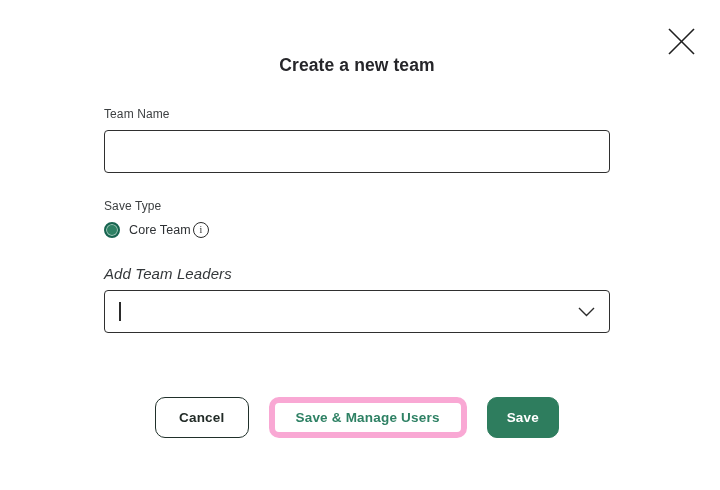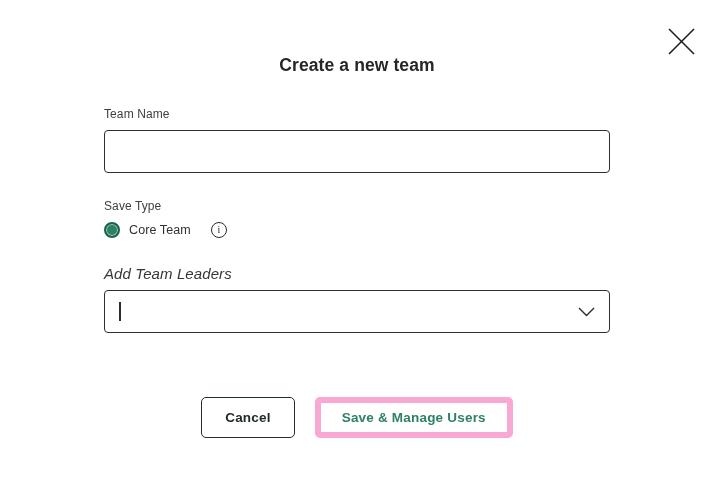--- a/index.html
+++ b/index.html
@@ -70,21 +70,20 @@
   }
   .input-team-name { top: 130px; }
 
   
   .radio-row {
     position: absolute;
     left: 104px;
     top: 222px;
     display: flex;
     align-items: center;
-    gap: 18px;
   }
   .radio-option {
     display: flex;
     align-items: center;
     gap: 9px;
     cursor: pointer;
   }
   .radio-circle {
     width: 16px;
     height: 16px;
@@ -154,21 +153,21 @@
     top: 397px;
     left: 0;
     width: 714px;
     display: flex;
     justify-content: center;
     align-items: center;
     gap: 20px;
   }
   .btn {
     height: 41px;
-    border-radius: 5px;
+    border-radius: 10px;
     font-size: 13.5px;
     font-weight: 700;
     letter-spacing: 0.2px;
     display: flex;
     align-items: center;
     justify-content: center;
     cursor: pointer;
     font-family: "Liberation Sans", "DejaVu Sans", sans-serif;
     background: #ffffff;
   }
@@ -223,15 +222,16 @@
     <span class="chevron-down">
       <svg width="17" height="10" viewBox="0 0 17 10">
         <polyline points="1,1 8.5,8.5 16,1" fill="none" stroke="#2b2b2b" stroke-width="1.4"></polyline>
       </svg>
     </span>
   </div>
 
   <div class="button-row">
     <button class="btn btn-cancel">Cancel</button>
     <button class="btn btn-save-manage">Save &amp; Manage Users</button>
+    <button class="btn btn-save">Save</button>
   </div>
 
 </div>
 
 </body></html>

